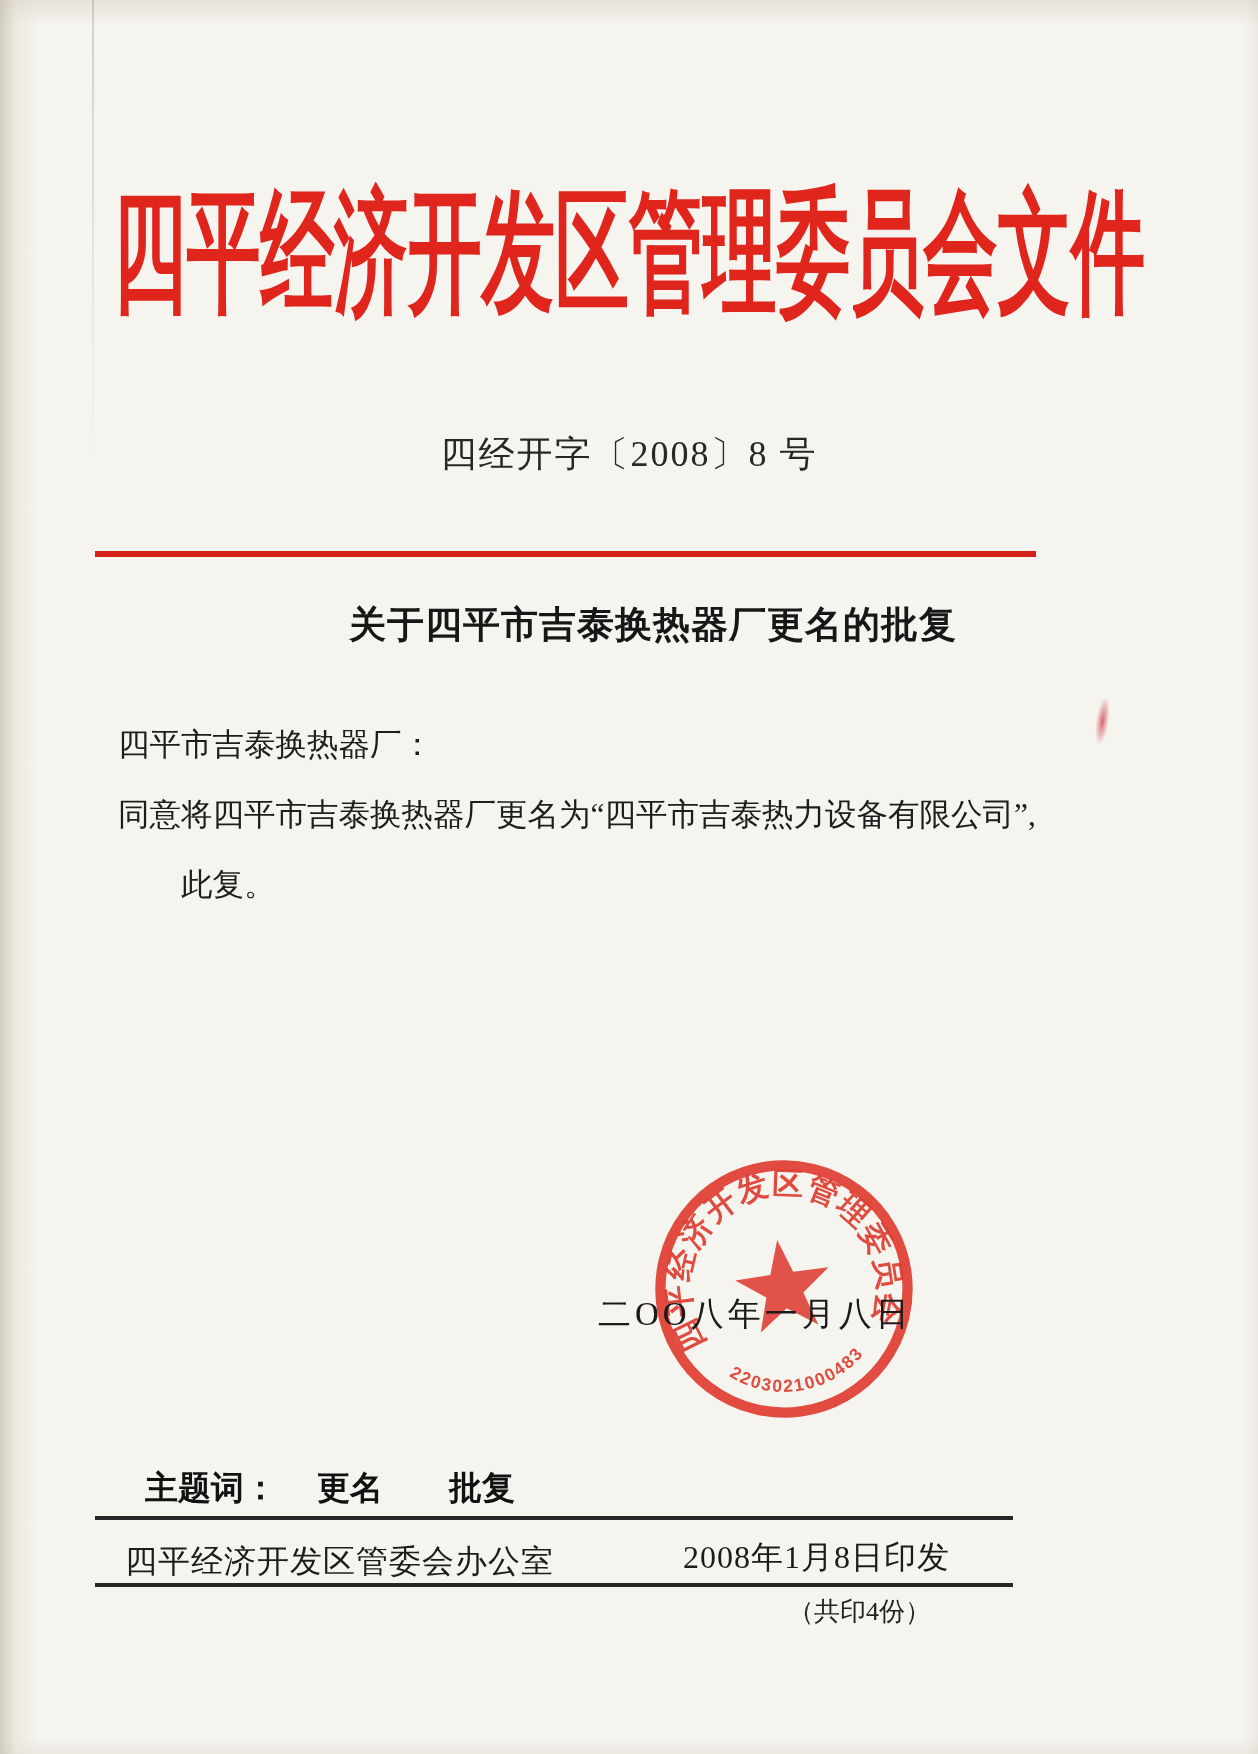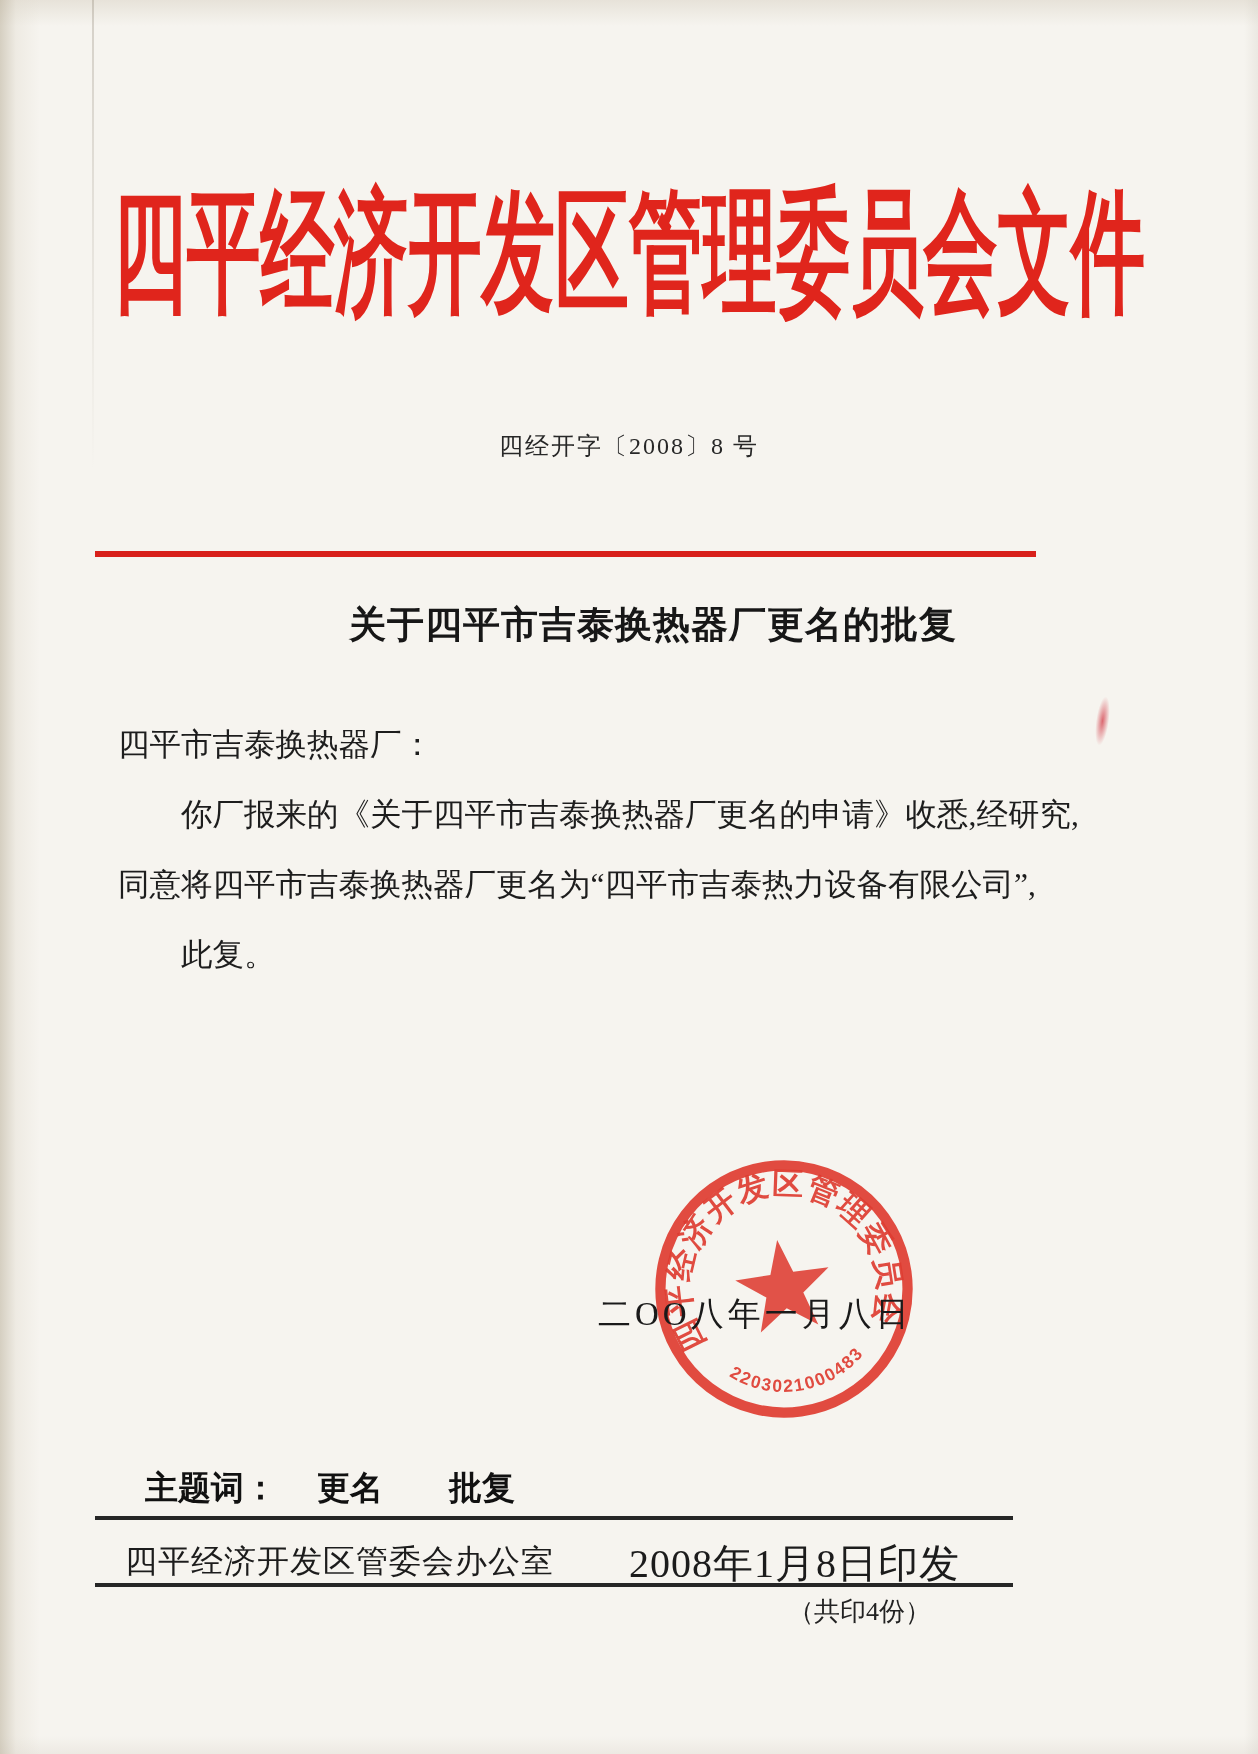--- a/index.html
+++ b/index.html
@@ -27,21 +27,21 @@
   }
   .masthead span{
     font-family:"Liberation Serif","DejaVu Serif",serif;
     font-weight:bold;font-size:134px;line-height:150px;
     color:#e0251c;white-space:nowrap;
     transform:scaleX(.55);transform-origin:center;
     letter-spacing:0px;
   }
   .doc-number{
     position:absolute;top:430px;left:0;width:100%;
-    text-align:center;font-size:24px;color:#272727;letter-spacing:2px;
+    text-align:center;font-size:36px;color:#272727;letter-spacing:2px;
   }
   .red-rule{
     position:absolute;top:551px;left:95px;width:941px;height:6px;
     background:#d8201a;
   }
   .doc-title{
     position:absolute;top:600px;left:0;width:100%;text-align:center;
     font-family:"Liberation Sans","DejaVu Sans",sans-serif;
     font-weight:bold;font-size:37px;color:#171717;letter-spacing:1px;padding-left:24px;
   }
@@ -74,22 +74,22 @@
   .footer-line{
     position:absolute;left:95px;height:4px;background:#262626;width:918px;
   }
   .footer-line.one{top:1516px;}
   .footer-line.two{top:1583px;}
   .footer-office{
     position:absolute;top:1540px;left:125px;
     font-size:32px;color:#1c1c1c;white-space:nowrap;letter-spacing:1px;
   }
   .footer-printdate{
-    position:absolute;top:1536px;right:298px;
-    font-size:40px;color:#1c1c1c;white-space:nowrap;letter-spacing:1px;margin-left:44px;
+    position:absolute;top:1536px;right:308px;
+    font-size:32px;color:#1c1c1c;white-space:nowrap;letter-spacing:1px;margin-left:44px;
   }
   .footer-copies{
     position:absolute;top:1594px;left:788px;
     font-size:26px;color:#222;white-space:nowrap;
   }
 </style>
 </head>
 <body>
 
 <div class="page">
@@ -101,21 +101,20 @@
   </div>
 
   <div class="doc-number">四经开字〔2008〕8 号</div>
 
   <div class="red-rule"></div>
 
   <div class="doc-title">关于四平市吉泰换热器厂更名的批复</div>
 
   <div class="body-text">
     <div class="body-line">四平市吉泰换热器厂：</div>
-    <div class="body-line indent">你厂报来的《关于四平市吉泰换热器厂更名的申请》收悉,经研究,</div>
     <div class="body-line">同意将四平市吉泰换热器厂更名为“四平市吉泰热力设备有限公司”,</div>
     <div class="body-line indent">此复。</div>
   </div>
 
   <div class="doc-date">二OO八年一月八日</div>
 
   <svg class="stamp" viewBox="0 0 270 270" xmlns="http://www.w3.org/2000/svg">
     <g transform="rotate(-8 135 135)">
       <circle cx="135" cy="135" r="120" fill="none" stroke="#dd2f23" stroke-width="10" opacity="0.92"></circle>
       <polygon points="135,87 146.2,119.6 180.7,120.2 153.1,140.9 163.2,173.8 135,154 106.8,173.8 116.9,140.9 89.3,120.2 123.8,119.6" fill="#dd2f23" opacity="0.88"></polygon>

